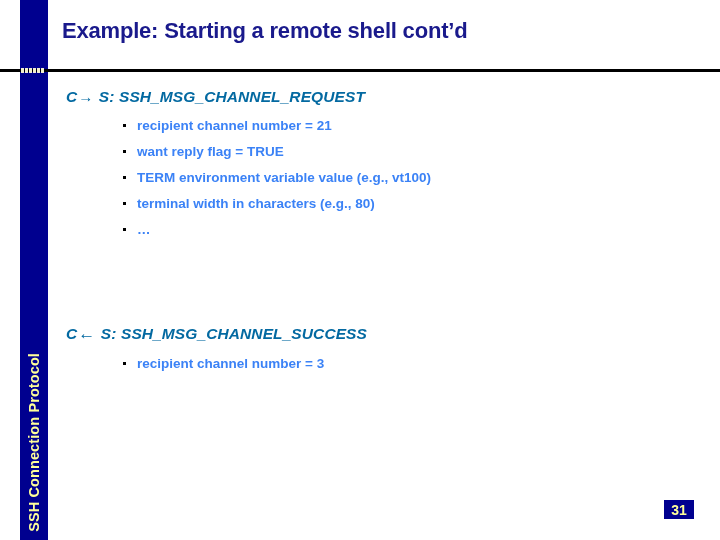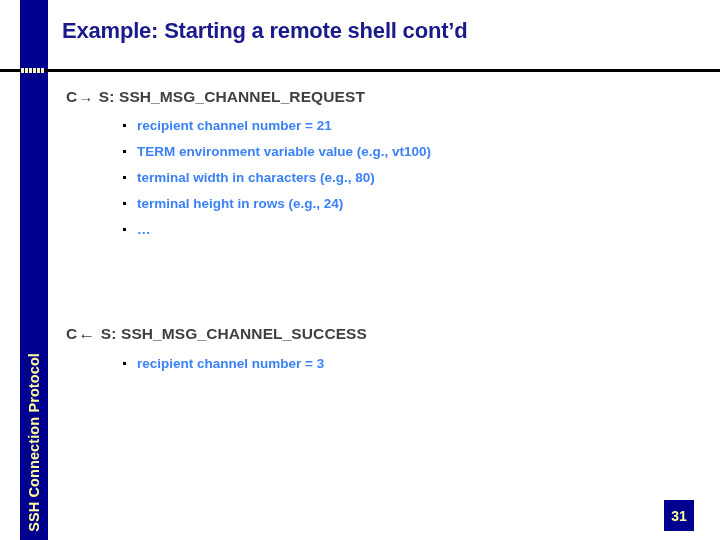--- a/index.html
+++ b/index.html
@@ -88,26 +88,27 @@
     height: 5px;
     background: #f2efcf;
   }
 
   
   .msg-block { position: absolute; }
   #block-request { left: 66px; top: 88px; }
   #block-success { left: 66px; top: 324px; }
 
   .msg-header {
-    color: #404040;
+    color: #0369a1;
     font-size: 15.5px;
     font-weight: bold;
     letter-spacing: 0.1px;
     white-space: nowrap;
     margin: 0 0 7px 0;
+    font-style: italic;
   }
   .msg-header .arrow-right {
     font-weight: normal;
     font-size: 15px;
     padding: 0 1px;
   }
   .msg-header .arrow-left {
     font-weight: bold;
     font-size: 17px;
     padding: 0 1px;
@@ -134,21 +135,21 @@
     height: 2.5px;
     background: #000000;
   }
 
   
   #page-badge {
     position: absolute;
     left: 664px;
     top: 500px;
     width: 30px;
-    height: 31px;
+    height: 19px;
     background: #00008f;
     color: #ffff99;
     font-size: 14px;
     font-weight: bold;
     display: flex;
     align-items: center;
     justify-content: center;
   }
 </style>
 </head>
@@ -173,23 +174,23 @@
     <i></i>
   </div>
 
   <div class="msg-block" id="block-request">
     <div class="msg-header">
       <span>C</span><span class="arrow-right">→</span><span>&nbsp;</span><span><span>S</span>: <span>SSH_MSG_CHANNEL_REQUEST</span></span>
     </div>
     <ul class="bullets">
       <li><span class="dot"></span><span>recipient channel number = 21</span></li>
       <li><span class="dot"></span></li>
+      <li><span class="dot"></span><span>want reply flag = TRUE</span></li>
       <li><span class="dot"></span><span>TERM environment variable value (e.g., vt100)</span></li>
       <li><span class="dot"></span><span>terminal width in characters (e.g., 80)</span></li>
-      <li><span class="dot"></span><span>terminal height in rows (e.g., 24)</span></li>
       <li><span class="dot"></span><span>…</span></li>
     </ul>
   </div>
 
   <div class="msg-block" id="block-success">
     <div class="msg-header">
       <span>C</span><span class="arrow-left">←</span><span>&nbsp;</span><span><span>S</span>: <span>SSH_MSG_CHANNEL_SUCCESS</span></span>
     </div>
     <ul class="bullets">
       <li><span class="dot"></span><span>recipient channel number = 3</span></li>

